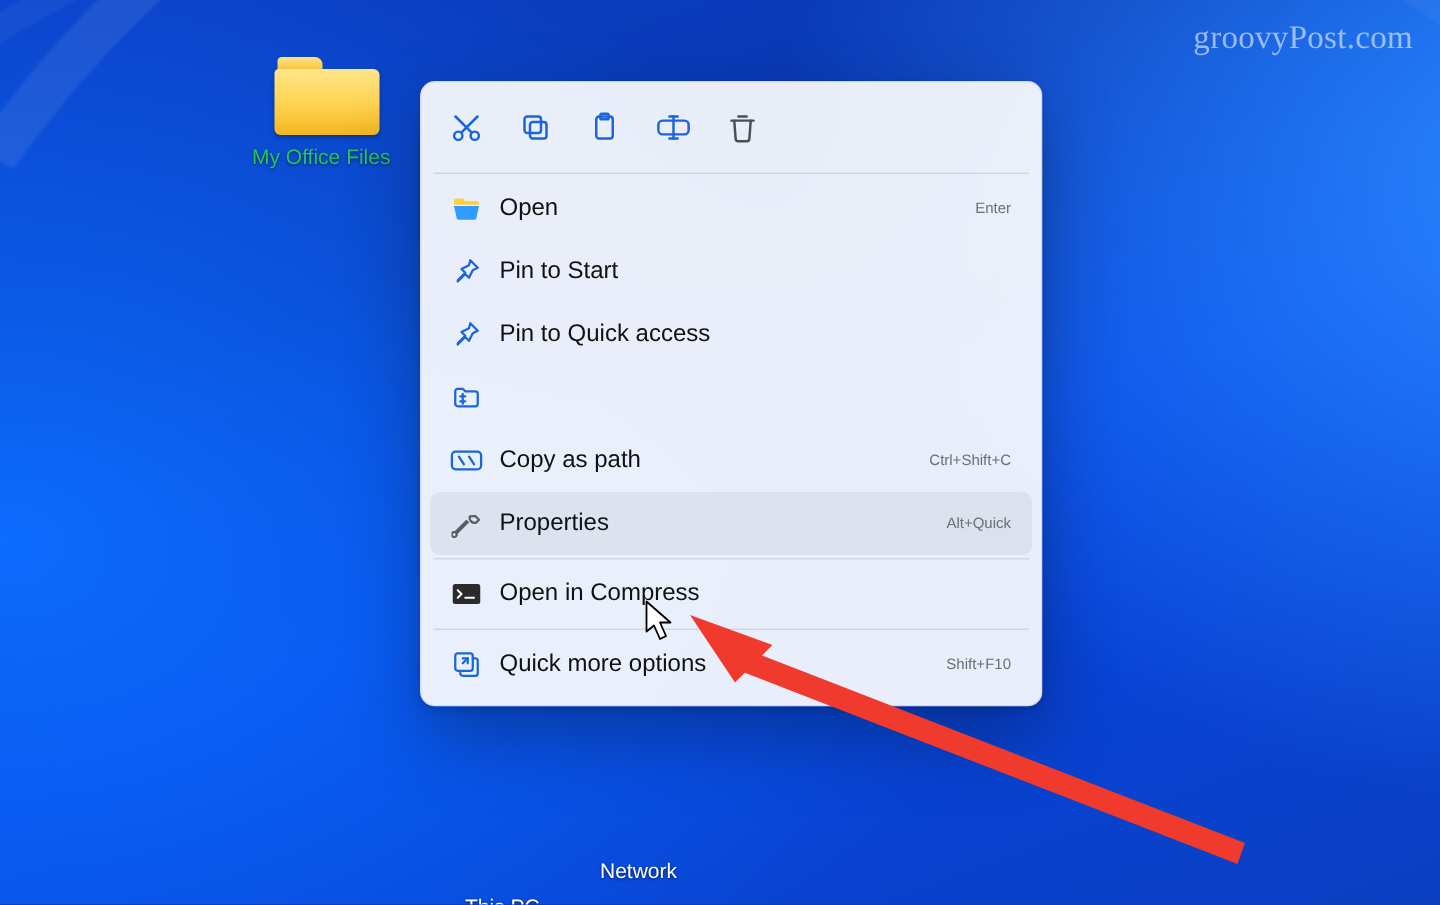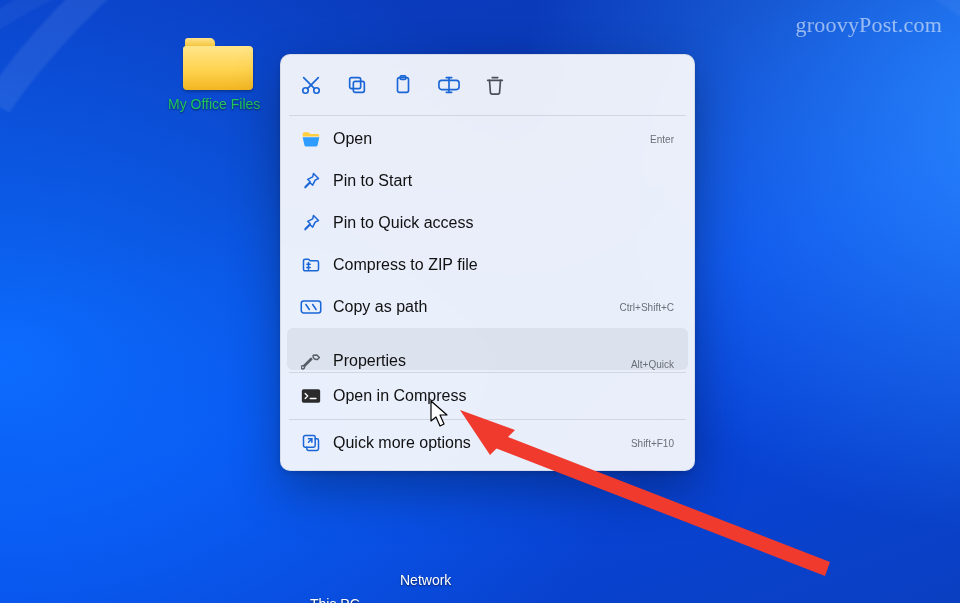--- a/index.html
+++ b/index.html
@@ -120,21 +120,21 @@
     display: flex;
     align-items: center;
     height: 42px;
     padding: 0 14px 0 10px;
     border-radius: 6px;
     font-size: 16px;
     color: #1b1b1b;
     cursor: pointer;
     position: relative;
   }
-  .menu-item.hover, .menu-item:hover { background: rgba(0,0,0,0.055); align-items: flex-end; }
+  .menu-item.hover, .menu-item:hover { background: rgba(0,0,0,0.055); }
   .menu-item .mi-icon {
     width: 28px;
     display: flex;
     justify-content: center;
     margin-right: 8px;
     color: #1a66d6;
   }
   .menu-item .mi-label { flex: 1 1 auto; color:#111; font-weight:400; }
   .menu-item .mi-shortcut { color: #6b6f76; font-size: 10px; }
 
@@ -264,21 +264,20 @@
 
   <div class="menu-item">
     <span class="mi-icon">
       <svg width="20" height="20" viewBox="0 0 24 24" fill="none" stroke="currentColor" stroke-width="1.8" stroke-linecap="round" stroke-linejoin="round">
         <path d="M3 7a2 2 0 0 1 2-2h4l2 2h8a2 2 0 0 1 2 2v8a2 2 0 0 1-2 2H5a2 2 0 0 1-2-2z"></path>
         <path d="M9 9v8"></path>
           <path d="M7 11h4"></path>
           <path d="M7 15h4"></path>
       </svg>
     </span>
-    <span class="mi-label">Compress to ZIP file</span>
     <span class="mi-shortcut"></span>
   </div>
 
   <div class="menu-item">
     <span class="mi-icon">
       <svg width="22" height="18" viewBox="0 0 26 20" fill="none" stroke="currentColor" stroke-width="1.8" stroke-linecap="round" stroke-linejoin="round">
         <rect x="1.5" y="3" width="23" height="14" rx="3"></rect>
         <path d="M7 7l4 6"></path>
           <path d="M15 7l4 6"></path>
       </svg>

